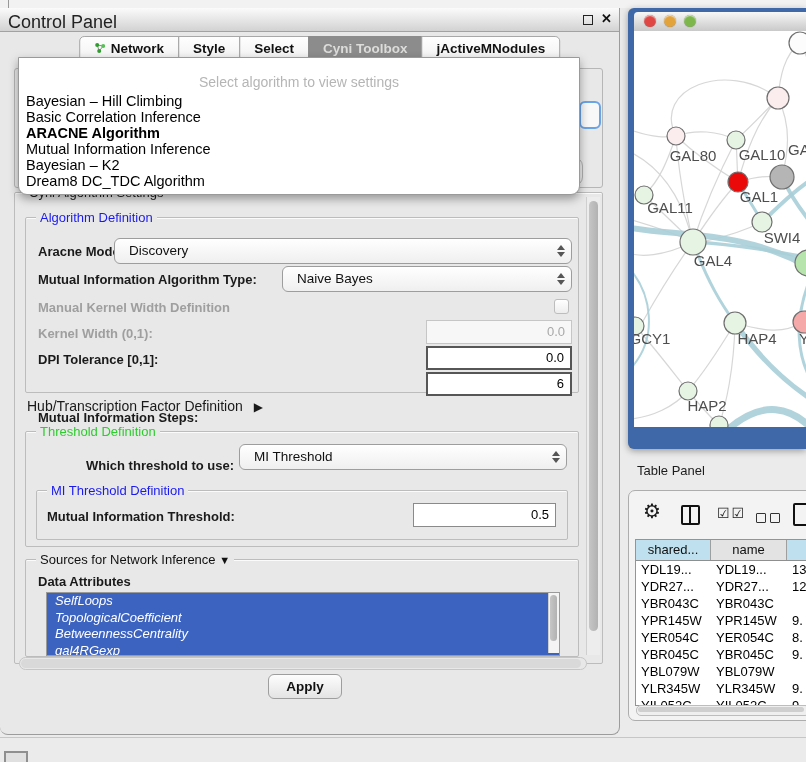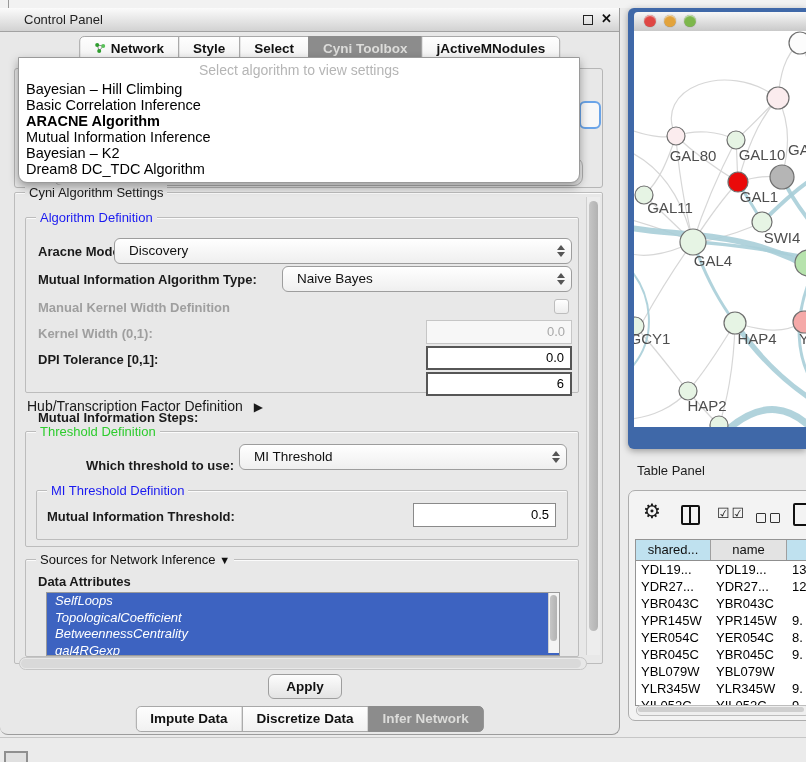--- a/index.html
+++ b/index.html
@@ -5,42 +5,42 @@
   html,body{margin:0;padding:0;}
   #stage{position:relative;width:806px;height:762px;background:#ebebeb;overflow:hidden;
          font-family:"Liberation Sans",sans-serif;-webkit-font-smoothing:antialiased;}
   
   #top-strip{position:absolute;left:0;top:0;width:806px;height:8px;background:#f2f2f2;}
   #top-tick{position:absolute;left:8px;top:0;width:1px;height:8px;background:#999;}
   #cp-window{position:absolute;left:0;top:8px;width:619px;height:726px;background:#e8e8e8;
              border-right:1px solid #9c9c9c;border-bottom:1px solid #9c9c9c;border-radius:0 0 8px 8px;}
   #cp-titlebar{position:absolute;left:0;top:0;right:0;height:23px;
                background:linear-gradient(#fbfbfb,#d2d2d2);border-bottom:1px solid #a2a2a2;}
-  #cp-title{position:absolute;left:24px;top:4px;font-size:13px;color:#222;}
+  #cp-title{position:absolute;left:8px;top:4px;font-size:18px;color:#222;}
   #cp-float{position:absolute;right:26px;top:7px;width:8px;height:8px;border:1.5px solid #222;background:transparent;}
   #cp-close{position:absolute;right:7px;top:3px;font-size:13px;font-weight:bold;color:#111;}
   
   #tab-bar{position:absolute;top:28px;left:50%;transform:translateX(-50%);margin-left:10px;display:flex;z-index:2;}
   .seg{height:24px;line-height:24px;padding:0 14px;font-size:13.5px;font-weight:600;color:#111;
        background:linear-gradient(#fefefe,#f1f1f1);border:1px solid #a8a8a8;margin-left:-1px;white-space:nowrap;}
   .seg:first-child{border-radius:5px 0 0 5px;margin-left:0;}
   .seg:last-child{border-radius:0 5px 5px 0;}
   .seg.sel{background:#8c8c8c;border-color:#8c8c8c;color:#dcdcda;}
   .seg .tabicon{display:inline-block;vertical-align:-1px;margin-right:5px;}
   
   #hidden-group{position:absolute;left:14px;top:60px;width:587px;height:118px;border:1px solid #b6b6b6;
                 border-radius:3px;background:#e8e8e8;}
   #focus-frag{position:absolute;left:564px;top:32px;width:18px;height:24px;border:2px solid #6aa4e8;
               border-radius:6px;background:#f8f8f8;}
   #hidden-combo{position:absolute;left:38px;top:88px;width:530px;height:29px;border:1px solid #b0b0b0;
                 border-radius:9px;background:#ececec;color:#c0c0c0;font-size:13px;line-height:29px;padding-left:16px;box-sizing:border-box;}
   
   #algo-popup{position:absolute;left:18px;top:49px;width:560px;background:#fff;border:1px solid #9a9a9a;
               border-radius:0 0 9px 9px;box-shadow:0 4px 10px rgba(0,0,0,.35);z-index:40;padding-bottom:5px;}
-  #algo-prompt{height:21px;line-height:21px;text-align:center;color:#b5b5b5;font-size:14px;padding-top:2px;}
+  #algo-prompt{height:21px;line-height:21px;text-align:center;color:#b5b5b5;font-size:14px;padding-top:14px;}
   .algo-item{height:16px;line-height:16px;font-size:14.5px;color:#000;padding-left:7px;white-space:nowrap;}
   .algo-item.bold{font-weight:bold;}
   
   .grp{position:absolute;border:1px solid #bcbcbc;border-radius:2px;box-shadow:inset 0 1px 0 rgba(255,255,255,.8);}
   .grp-title{position:absolute;top:-8px;left:10px;background:#e8e8e8;padding:0 4px;font-size:13px;white-space:nowrap;}
   #settings-outer{left:14px;top:184px;width:587px;height:470px;}
   #settings-title{color:#1c1c1c;}
   
   .sb-v{position:absolute;background:#ededed;border-left:1px solid #cfcfcf;}
   .sb-v .thumb{position:absolute;left:2px;width:9px;background:linear-gradient(90deg,#c6c6c6,#b2b2b2);border-radius:5px;}
@@ -208,25 +208,20 @@
           </div>
         </div>
       </div>
 
       <div class="sb-h" style="left:4px;top:464px;width:566px;height:11px;">
         <div class="thumb" style="left:1px;width:560px;"></div>
       </div>
     </div>
 
     <div id="apply-btn">Apply</div>
-    <div id="bottom-tab-bar">
-        <div class="seg"><span>Impute Data</span></div>
-        <div class="seg"><span>Discretize Data</span></div>
-        <div class="seg sel"><span>Infer Network</span></div>
-      </div>
   </div>
 
   <div id="net-window">
     <div id="net-titlebar">
       <span class="light" style="left: 10px; background: rgb(223, 71, 68);" id="light-close"></span>
       <span class="light" style="left: 30px; background: rgb(226, 163, 60);" id="light-min"></span>
       <span class="light" style="left: 50px; background: rgb(125, 183, 76);" id="light-zoom"></span>
     </div>
     <div id="net-canvas">
       <svg id="net-svg" width="172" height="396" viewBox="0 0 172 396">

